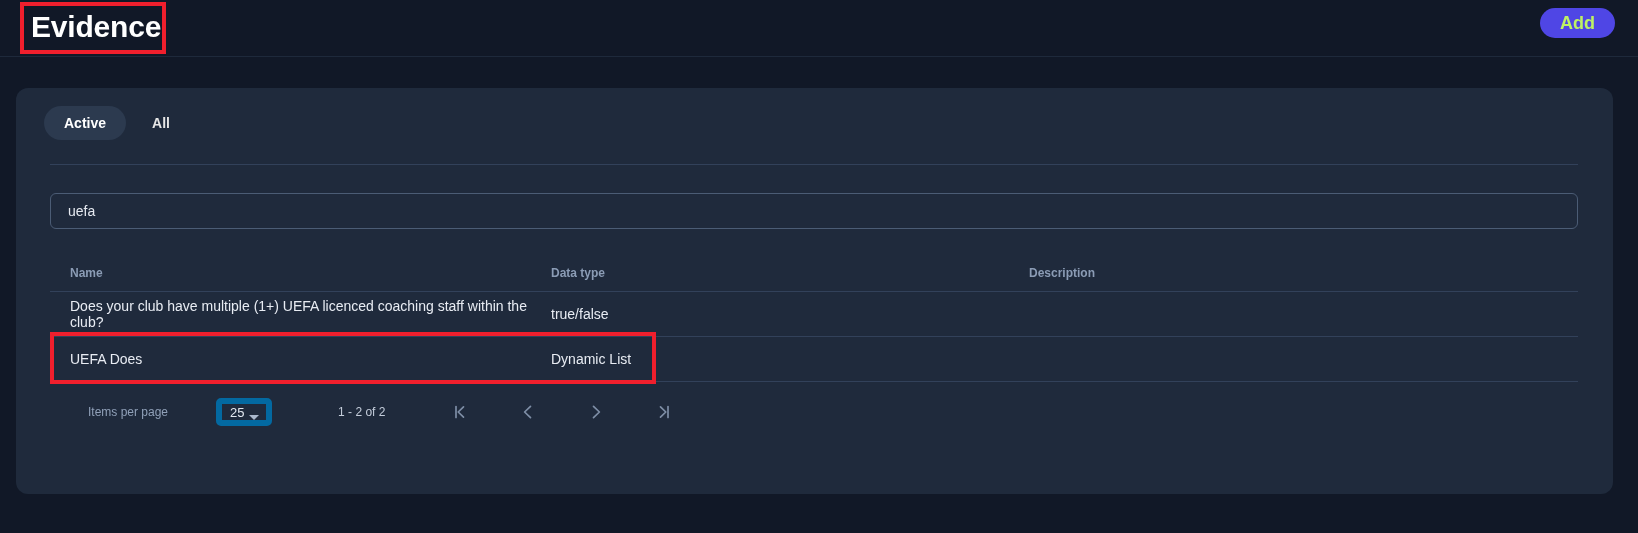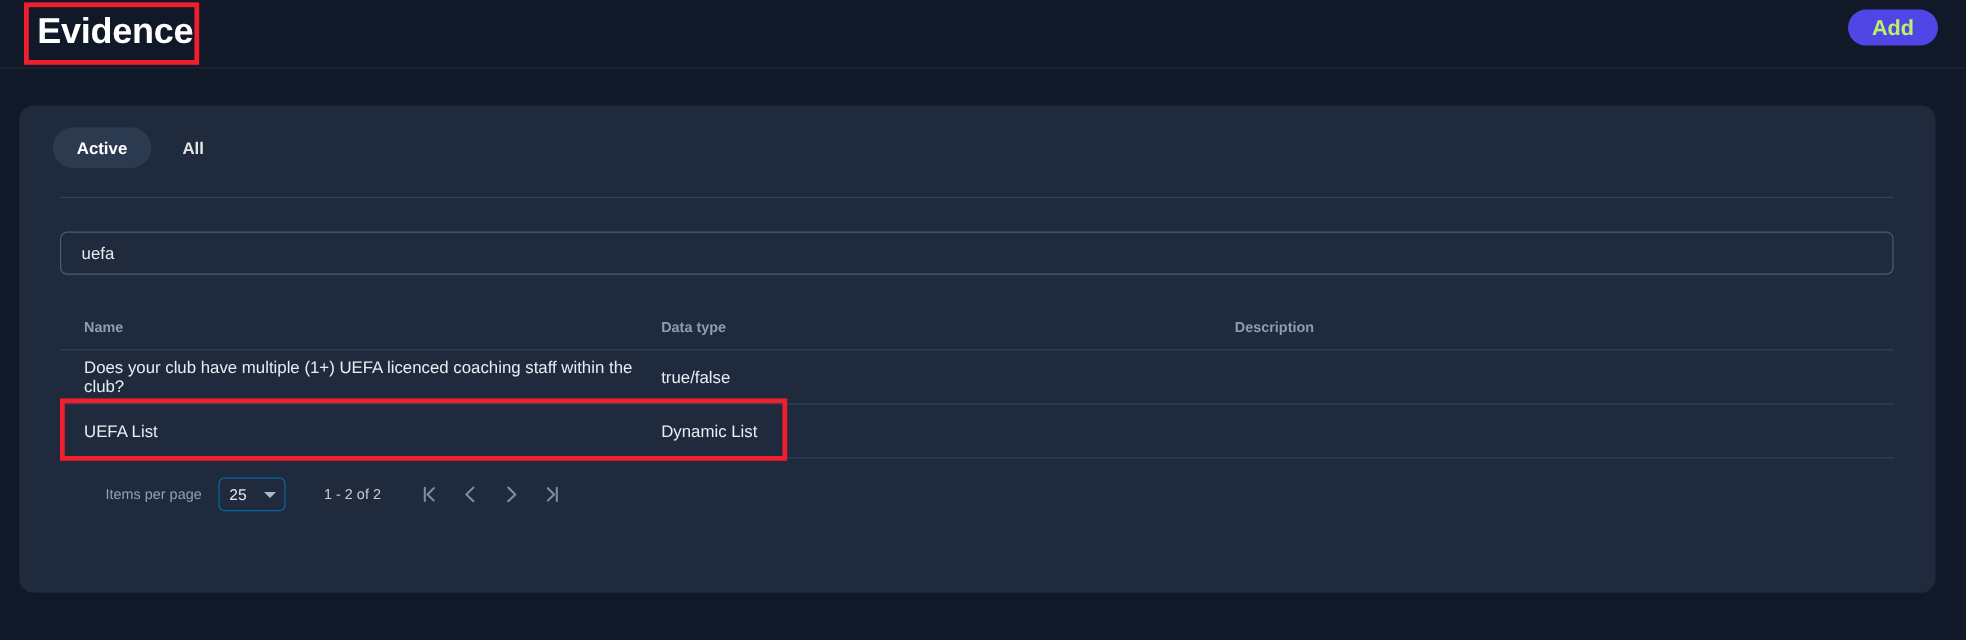--- a/index.html
+++ b/index.html
@@ -179,33 +179,34 @@
   
   .paginator {
     position: absolute;
     left: 34px;
     top: 300px;
     width: 1528px;
     height: 48px;
     display: flex;
     align-items: center;
     padding-left: 38px;
+    gap: 34px;
   }
 
   .pg-label {
     color: #90a0b8;
     font-size: 12px;
     margin-right: 14px;
   }
 
   .pg-select {
     position: relative;
     width: 56px;
     height: 28px;
-    border: 1px solid #0369a1;
+    border: 6px solid #0369a1;
     border-radius: 5px;
     display: flex;
     align-items: center;
     padding: 0 8px;
     cursor: pointer;
   }
 
   .pg-select-value {
     color: #e3e8f0;
     font-size: 13px;
@@ -285,21 +286,21 @@
 
       <div class="t-body">
 
         <div class="t-row">
           <div class="cell cell-name">Does your club have multiple (1+) UEFA licenced coaching staff within the club?</div>
           <div class="cell cell-type">true/false</div>
           <div class="cell cell-desc"></div>
         </div>
 
         <div class="t-row">
-          <div class="cell cell-name">UEFA List</div>
+          <div class="cell cell-name">UEFA Does</div>
           <div class="cell cell-type">Dynamic List</div>
           <div class="cell cell-desc"></div>
         </div>
 
       </div>
     </div>
 
     <div class="paginator">
 
       <span class="pg-label">Items per page</span>

